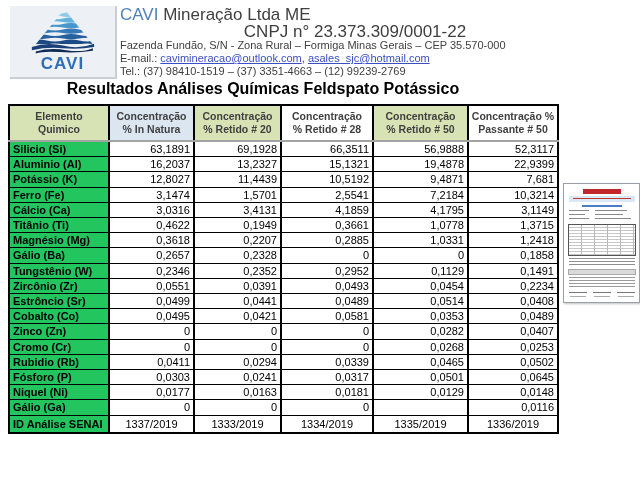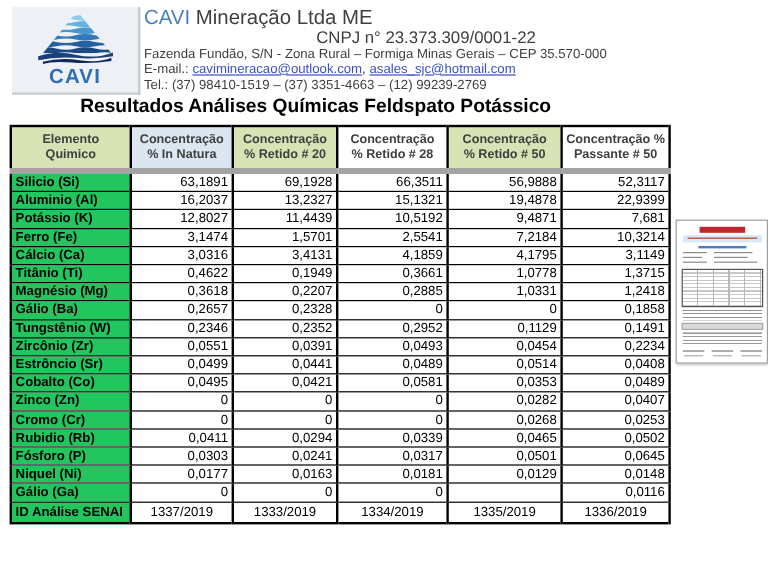--- a/index.html
+++ b/index.html
@@ -16,42 +16,42 @@
   }
   .logo-box svg{width:86px;height:48px;margin-top:2px;}
   .logo-word{
     font-size:17px;font-weight:bold;color:#2f6eb5;letter-spacing:1px;line-height:16px;
   }
   .header-block{
     position:absolute;left:120px;top:5px;width:470px;line-height:13px;font-size:11px;
   }
   .company-name{font-size:17px;line-height:19px;text-align:left;color:#3f3f3f;margin-bottom:1px;}
   .company-name .cavi{color:#4e81bd;}
-  .cnpj{text-align:center;font-size:14px;margin-bottom:1px;}
+  .cnpj{text-align:center;font-size:17px;margin-bottom:1px;}
   .addr,.mail,.tel{text-align:left;font-size:11px;}
   .mail a{color:#3b4fc4;margin-top:40px;}
   
   .doc-title{
     position:absolute;left:8px;top:80px;width:510px;text-align:center;
     font-size:16px;font-weight:bold;color:#000;
   }
   
   table.results{
     position:absolute;left:8px;top:104px;border-collapse:collapse;table-layout:fixed;
     font-size:11px;
   }
   table.results th,table.results td{
     border-left:2px solid #000;border-right:2px solid #000;
     border-top:1px solid #000;border-bottom:1px solid #000;
     padding:0 3px;overflow:hidden;white-space:nowrap;
   }
   table.results{border:2px solid #000;}
   table.results th{
     font-size:10.5px;font-weight:bold;color:#3f3f3f;text-align:center;
-    line-height:13px;padding:4px 1px;border-bottom:5px solid #a3a3a3;margin-left:48px;
+    line-height:13px;padding:4px 1px;border-bottom:2px solid #a3a3a3;margin-left:48px;
   }
   th.h-green{background:#d7e3b5;}
   th.h-blue{background:#dce6f1;}
   th.h-plain{background:#ffffff;}
   td.ec{
     background:#22c55e;font-weight:bold;color:#000;text-align:left;
   }
   td.val{text-align:right;color:#000;}
   tr.data-row td{height:14.2px;line-height:14.2px;}
   tr.footer-row td{height:16px;line-height:16px;}

